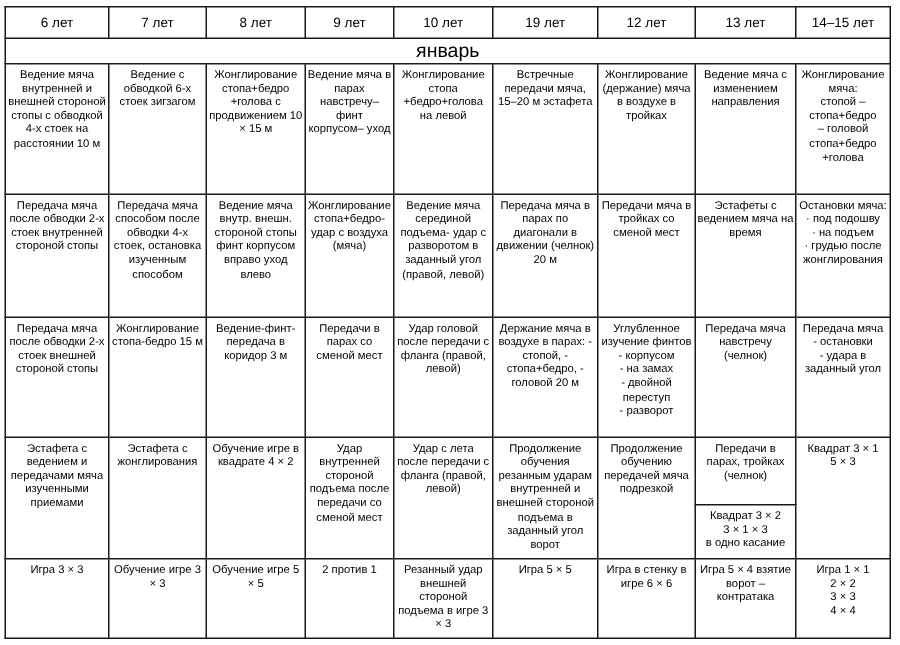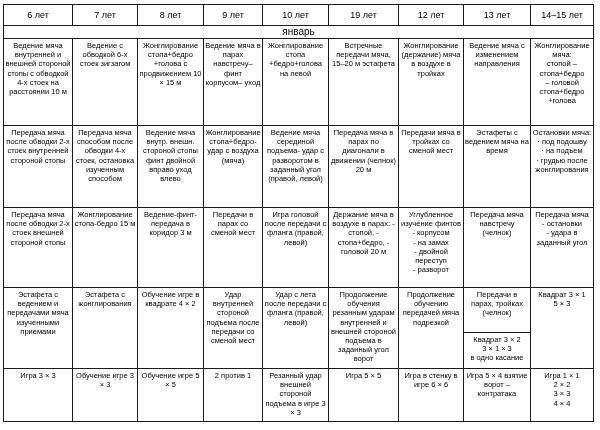--- a/index.html
+++ b/index.html
@@ -37,21 +37,21 @@
     overflow: hidden;
     overflow-wrap: break-word;
   }
   table.plan th {
     font-size: 9px;
     vertical-align: middle;
     height: 18px;
     padding: 1px;
   }
   tr.month-row td {
-    font-size: 10px;
+    font-size: 13px;
     vertical-align: middle;
     height: 12px;
     padding: 0;
   }
   tr.r1 { height: 87px; }
   tr.r2 { height: 82px; }
   tr.r3 { height: 80px; }
   tr.r4a { height: 45px; }
   tr.r4b { height: 36px; }
   tr.r5 { height: 53px; }
@@ -99,38 +99,38 @@
       <td>Жонглирование мяча:
 стопой –
 стопа+бедро
 – головой
 стопа+бедро
 +голова</td>
     </tr>
     <tr class="r2">
       <td>Передача мяча после обводки 2-х стоек внутренней стороной стопы</td>
       <td>Передача мяча способом после обводки 4-х стоек, остановка изученным способом</td>
-      <td>Ведение мяча внутр. внешн. стороной стопы финт двойной вправо уход влево</td>
+      <td>Ведение мяча внутр. внешн. стороной стопы финт корпусом вправо уход влево</td>
       <td>Жонглирование стопа+бедро- удар с воздуха (мяча)</td>
       <td>Ведение мяча серединой подъема- удар с разворотом в заданный угол (правой, левой)</td>
       <td>Передача мяча в парах по диагонали в движении (челнок) 20 м</td>
       <td>Передачи мяча в тройках со сменой мест</td>
       <td>Эстафеты с ведением мяча на время</td>
       <td>Остановки мяча:
 · под подошву
 · на подъем
 · грудью после
 жонглирования</td>
     </tr>
     <tr class="r3">
       <td>Передача мяча после обводки 2-х стоек внешней стороной стопы</td>
       <td>Жонглирование стопа-бедро 15 м</td>
       <td>Ведение-финт- передача в коридор 3 м</td>
       <td>Передачи в парах со сменой мест</td>
-      <td>Игра головой после передачи с фланга (правой, левой)</td>
+      <td>Удар головой после передачи с фланга (правой, левой)</td>
       <td>Держание мяча в воздухе в парах: - стопой, - стопа+бедро, - головой 20 м</td>
       <td>Углубленное изучение финтов
 - корпусом
 - на замах
 - двойной переступ
 - разворот</td>
       <td>Передача мяча навстречу (челнок)</td>
       <td>Передача мяча
 - остановки
 - удара в заданный угол</td>

